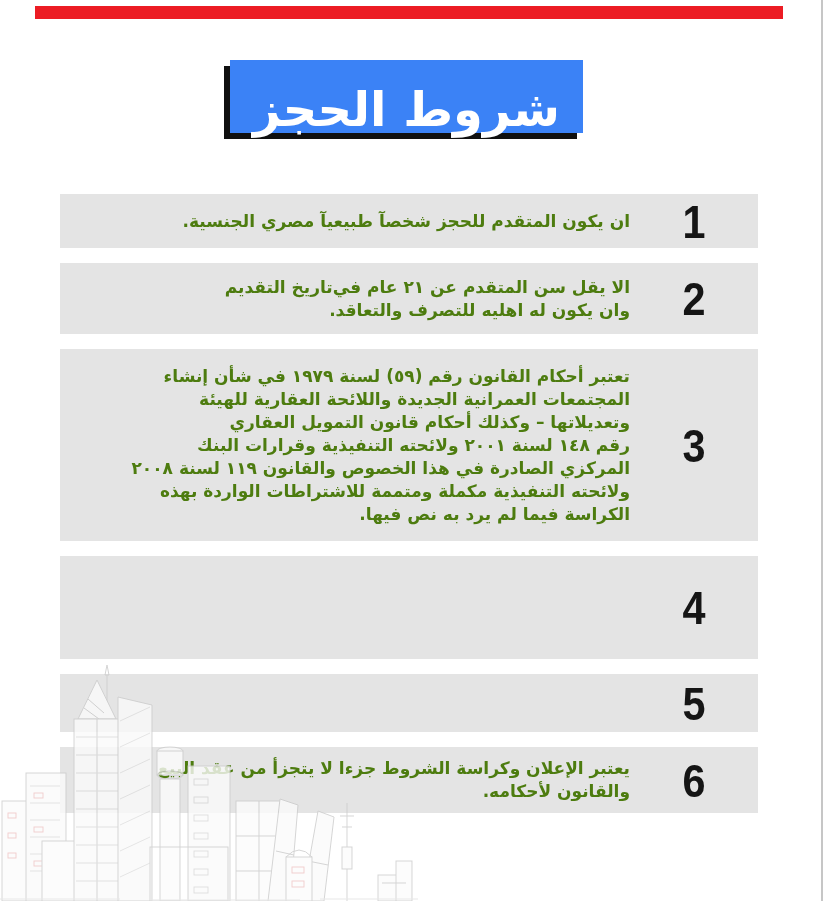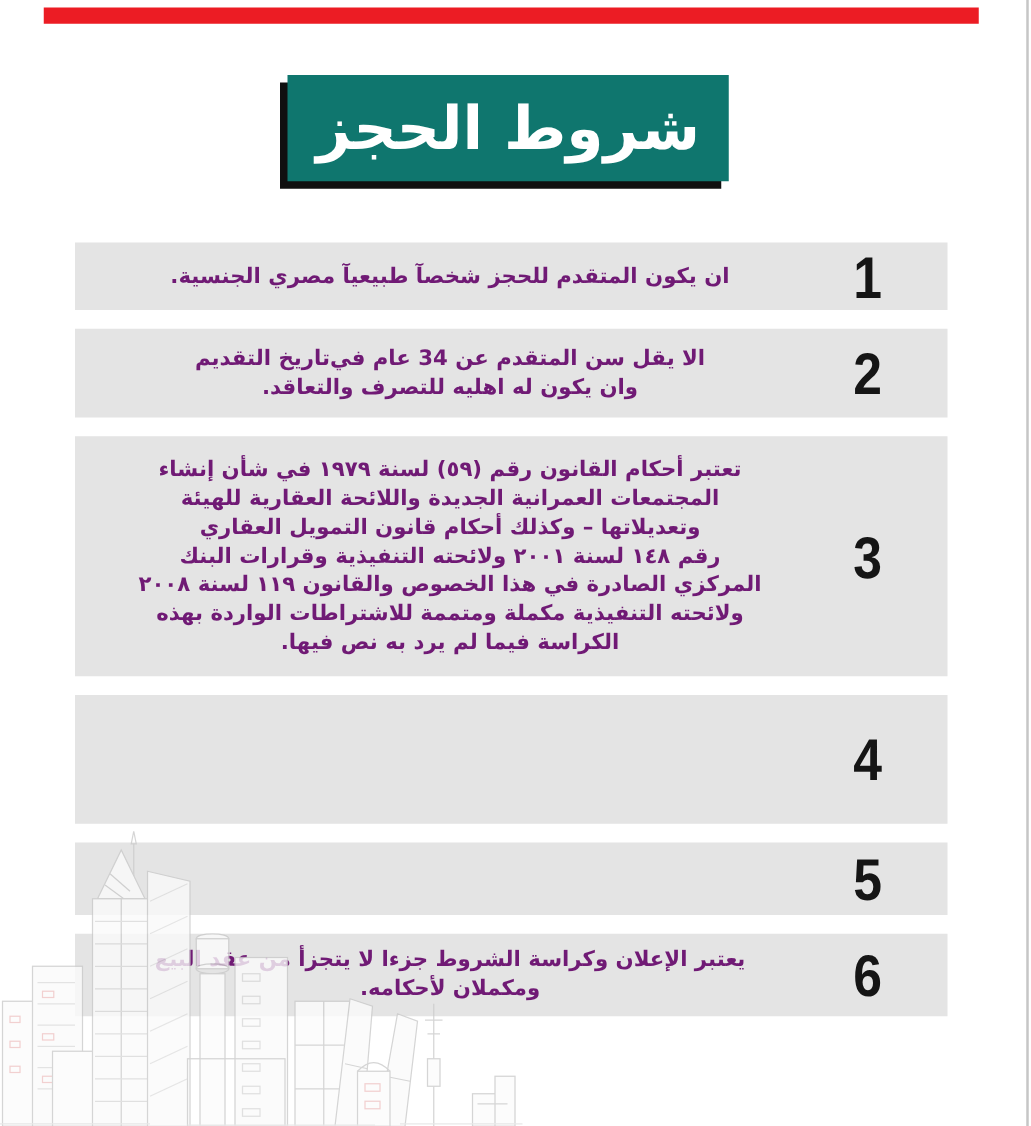--- a/index.html
+++ b/index.html
@@ -9,44 +9,44 @@
   }
   .top-bar{
     position:absolute;left:35px;top:6px;width:748px;height:13px;
     background:#EC1C24;
   }
   .right-rule{
     position:absolute;right:2px;top:0;width:2px;height:901px;
     background:#C6C6C6;
   }
   .title-box{
-    position:absolute;left:230px;top:60px;width:353px;height:85px;
-    background:#0f766e;box-shadow:-6px 6px 0 #101010;
-    display:flex;align-items:center;justify-content:center;
+    position:absolute;left:230px;top:60px;width:353px;height:73px;
+    background:#3b82f6;box-shadow:-6px 6px 0 #101010;
+    display:flex;align-items:flex-end;justify-content:center;
   }
   .title-box span{
     color:#ffffff;font-size:48px;font-weight:bold;line-height:1;
     direction:rtl;white-space:nowrap;
   }
   .items{
     position:absolute;left:60px;top:194px;width:698px;
     direction:rtl;
   }
   .item{
     background:#E4E4E4;display:flex;align-items:center;
     margin-bottom:15px;
   }
   .item .num{
     width:128px;flex:0 0 128px;display:flex;align-items:center;justify-content:center;
     color:#151515;font-family:"Liberation Sans","DejaVu Sans",sans-serif;
     font-weight:bold;font-size:47px;line-height:1;transform:scaleX(.88);
   }
   .item .txt{
-    flex:1;color:#701a75;font-weight:bold;font-size:17px;line-height:23px;
-    text-align:center;white-space:pre-line;padding:10px 0 10px 30px;
+    flex:1;color:#4d7c0f;font-weight:bold;font-size:17px;line-height:23px;
+    text-align:right;white-space:pre-line;padding:10px 0 10px 30px;
     direction:rtl;
   }
   .item.h1{min-height:54px;}
   .item.h2{min-height:71px;}
   .item.h3{min-height:192px;}
   .item.h4{min-height:103px;}
   .item.h5{min-height:58px;}
   .item.h6{min-height:60px;}
   .skyline{
     position:absolute;left:0;bottom:0;z-index:5;pointer-events:none;opacity:.8;
@@ -66,21 +66,21 @@
 
   <div class="items">
 
     <div class="item h1">
       <div class="num">1</div>
       <div class="txt">ان يكون المتقدم للحجز شخصآ طبيعيآ مصري الجنسية.</div>
     </div>
 
     <div class="item h2">
       <div class="num">2</div>
-      <div class="txt">الا يقل سن المتقدم عن 34 عام في‌تاريخ التقديم
+      <div class="txt">الا يقل سن المتقدم عن ٢١ عام في‌تاريخ التقديم
 وان يكون له اهليه  للتصرف والتعاقد.</div>
     </div>
 
     <div class="item h3">
       <div class="num">3</div>
       <div class="txt">تعتبر أحكام القانون رقم (٥٩) لسنة ١٩٧٩ في شأن إنشاء
 المجتمعات العمرانية الجديدة واللائحة العقارية للهيئة
 وتعديلاتها – وكذلك أحكام قانون التمويل العقاري
 رقم ١٤٨ لسنة ٢٠٠١ ولائحته التنفيذية وقرارات البنك
 المركزي الصادرة في هذا الخصوص والقانون ١١٩ لسنة ٢٠٠٨
@@ -92,21 +92,21 @@
       <div class="num">4</div>
     </div>
 
     <div class="item h5">
       <div class="num">5</div>
     </div>
 
     <div class="item h6">
       <div class="num">6</div>
       <div class="txt">يعتبر الإعلان وكراسة الشروط جزءا لا يتجزأ من عقد البيع
-ومكملان لأحكامه.</div>
+والقانون لأحكامه.</div>
     </div>
 
   </div>
 
   <svg class="skyline" width="420" height="250" viewBox="0 0 420 250" fill="none" stroke="#CBCBCB" stroke-width="1">
 
     <rect x="2" y="150" width="34" height="100" fill="#FCFCFC"></rect>
     <rect x="26" y="122" width="40" height="128" fill="#FBFBFB"></rect>
     <g stroke="#DDDDDD">
       <line x1="30" y1="135" x2="60" y2="135"></line>

